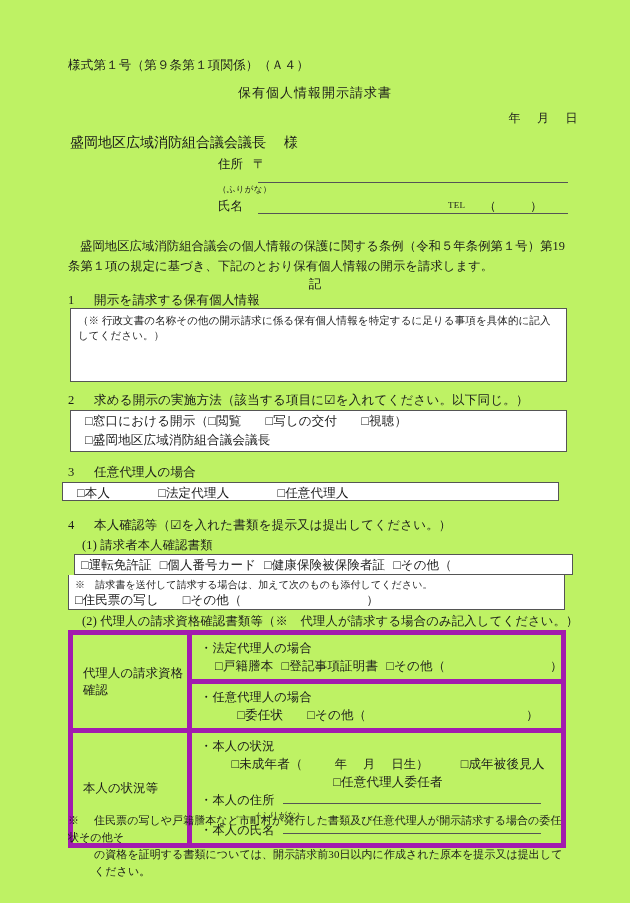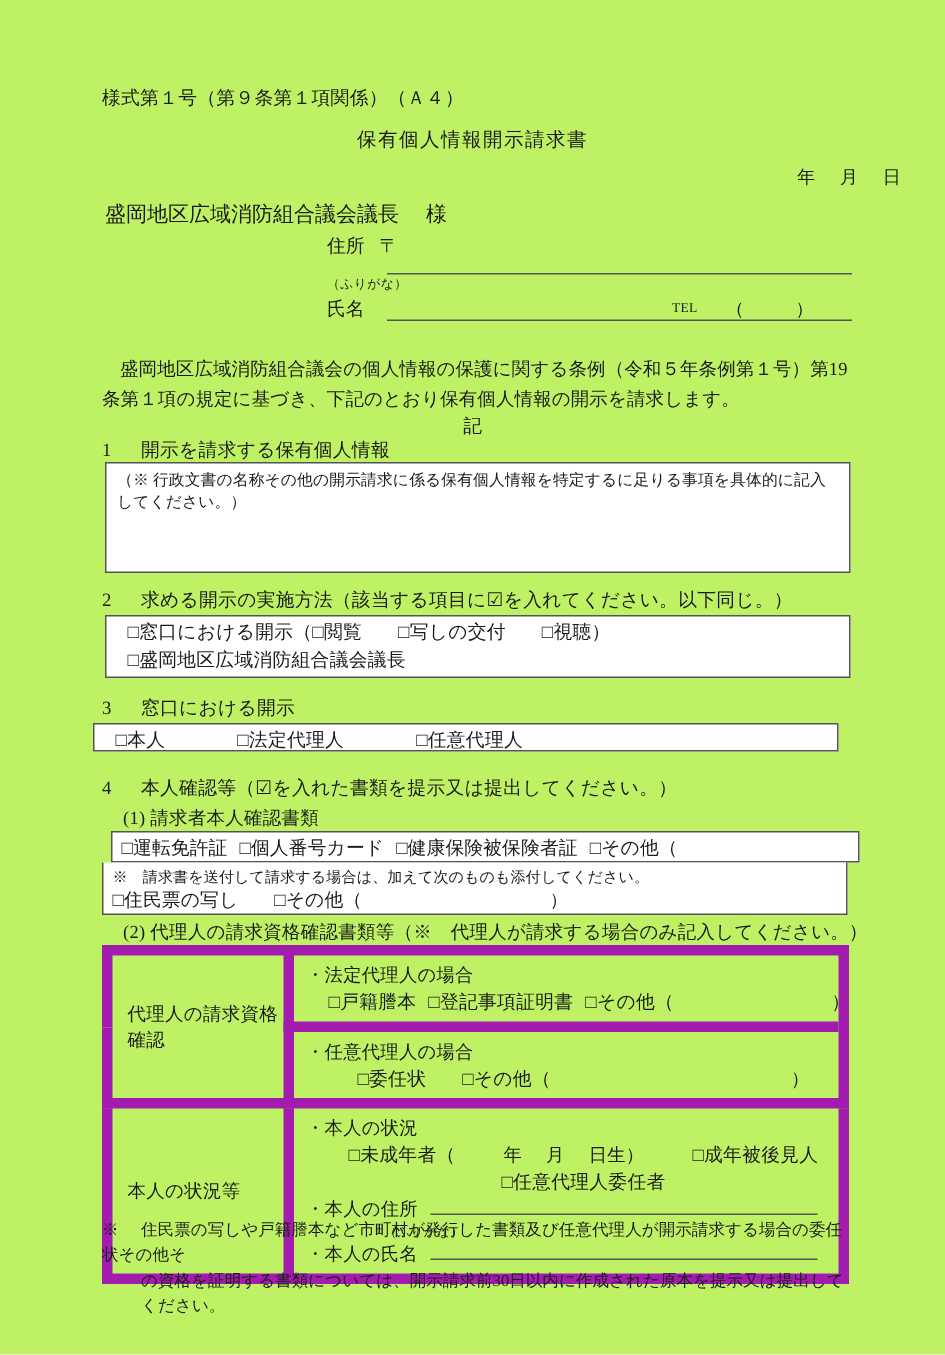--- a/index.html
+++ b/index.html
@@ -35,21 +35,20 @@
     text-align: center;
     font-size: 13px;
     letter-spacing: 1px;
   }
   .date-line {
     left: 0; top: 110px;
     width: 578px;
     text-align: right;
     font-size: 12px;
     letter-spacing: 0.5px;
-    margin-left: 23px;
   }
   .date-line span { display: inline-block; }
   .date-y { margin-right: 16px; }
   .date-m { margin-right: 16px; }
 
   .addressee {
     left: 70px; top: 134px;
     font-size: 14px;
     white-space: nowrap;
   }
@@ -169,21 +168,21 @@
     white-space: nowrap;
   }
 
   
   .t42 {
     border-collapse: collapse;
     width: 498px;
     table-layout: fixed;
   }
   .t42 td {
-    border: 7px solid #a21caf;
+    border: 5px solid #a21caf;
     vertical-align: middle;
     padding: 0;
   }
   .t42 .lbl {
     width: 104px;
     font-size: 12.3px;
     line-height: 17px;
     padding: 4px 0 4px 10px;
     letter-spacing: 0.2px;
   }
@@ -272,21 +271,21 @@
   <div class="abs box" style="left:70px; top:410px; width:497px; height:42px;">
     <div class="box-line indent-line" style="padding-top:1px;">
       <span class="cb">□窓口における開示（</span><span class="cb">□閲覧</span><span class="sp24"></span><span class="cb">□写しの交付</span><span class="sp24"></span><span class="cb">□視聴）</span>
     </div>
     <div class="box-line indent-line">
       <span class="cb">□盛岡地区広域消防組合議会議長</span>
     </div>
   </div>
 
   <div class="abs sec-head" style="left:68px; top:464px;">
-    <span class="sec-num">3</span><span>窓口における開示</span>
+    <span class="sec-num">3</span><span>任意代理人の場合</span>
   </div>
   <div class="abs box" style="left:62px; top:482px; width:497px; height:19px;">
     <div class="box-line indent-line" style="padding-top:1px;">
       <span class="cb">□本人</span><span class="sp48"></span><span class="cb">□法定代理人</span><span class="sp48"></span><span class="cb">□任意代理人</span>
     </div>
   </div>
 
   <div class="abs sec-head" style="left:68px; top:517px;">
     <span class="sec-num">4</span><span>本人確認等（☑を入れた書類を提示又は提出してください。）</span>
   </div>

